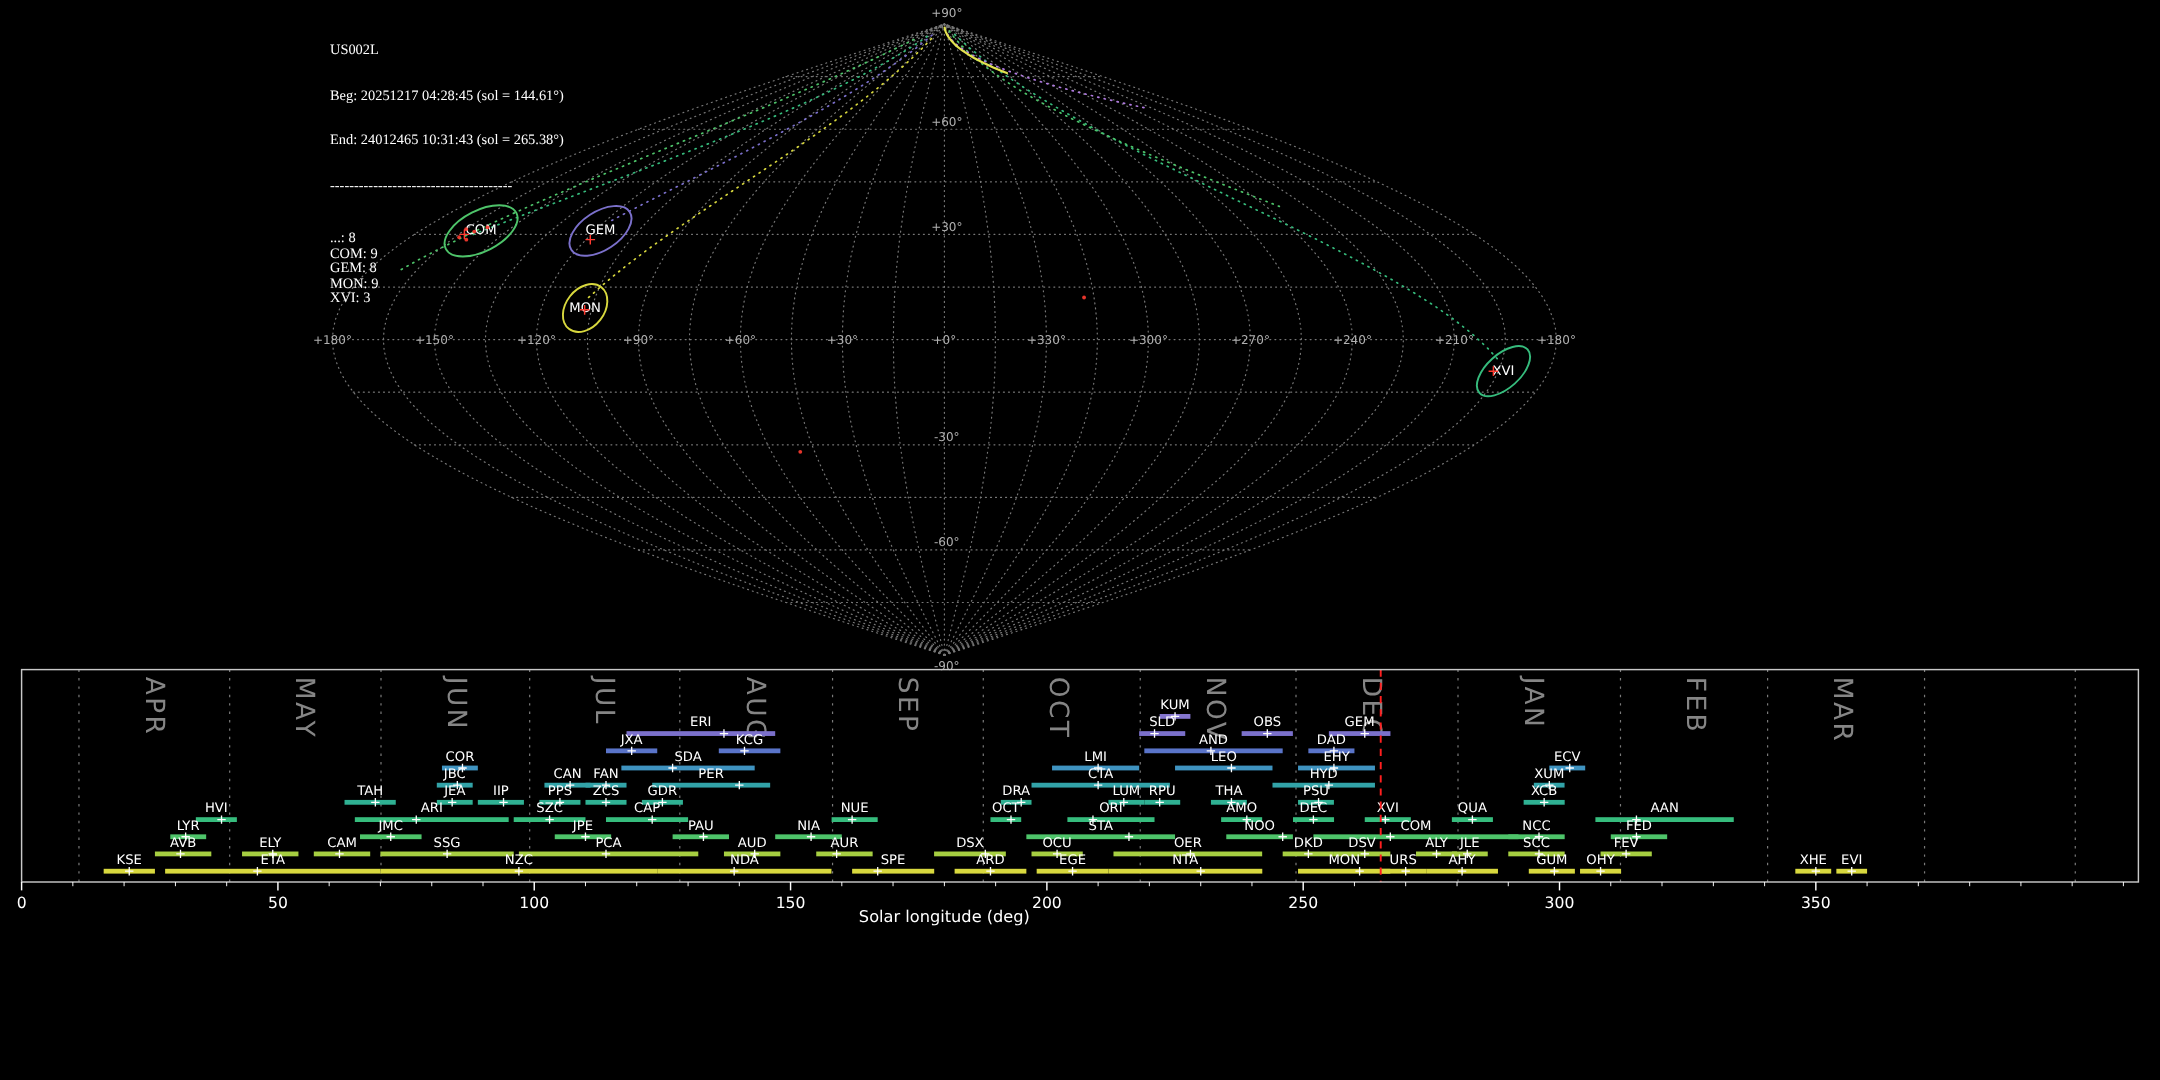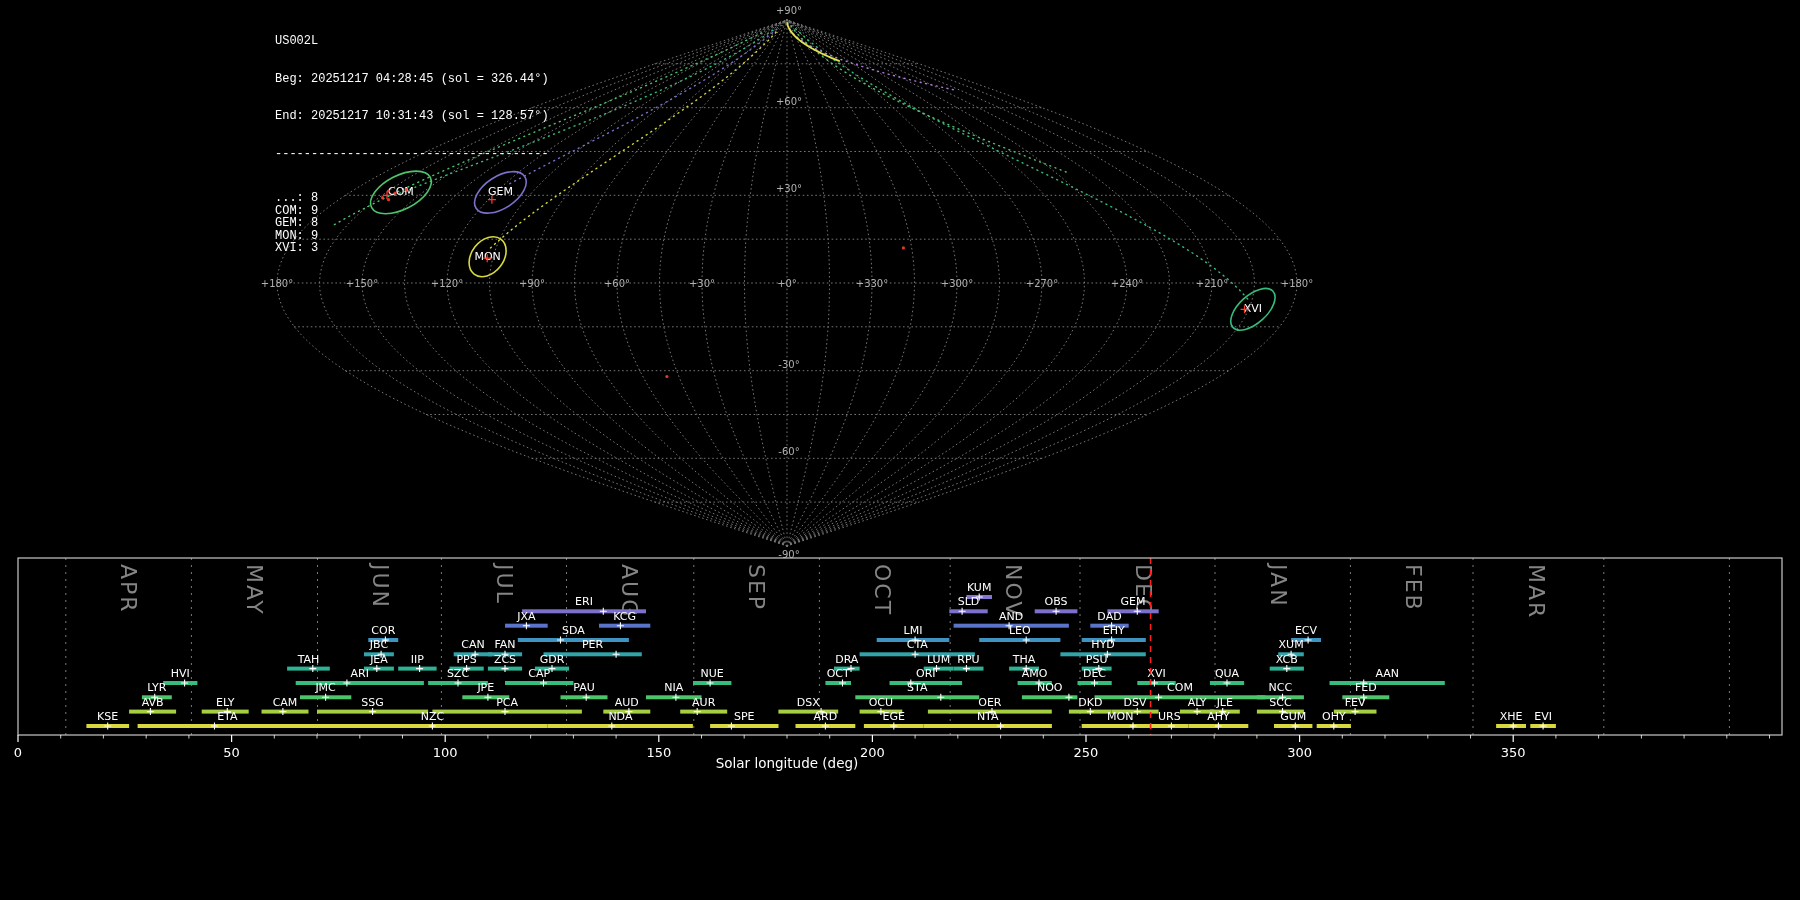--- a/index.html
+++ b/index.html
@@ -1,20 +1,20 @@
 <!DOCTYPE html>
 <html><head>
 <meta charset="utf-8">
 <style>
   html,body{margin:0;padding:0;background:#000;}
   .screen{position:relative;width:1800px;height:900px;background:#000;overflow:hidden;
           font-family:"DejaVu Sans",sans-serif;}
   #scene{position:absolute;left:0;top:0;}
   .info-block{position:absolute;left:275px;top:10px;color:#fff;
-              font-family:Liberation Mono, monospace;font-size:12px;line-height:12.5px;
+              font-family:Liberation Serif, serif;font-size:12px;line-height:12.5px;
               white-space:pre;}
   .info-block div{margin:0;}
   #counts{margin-top:7px;}
 </style>
 </head>
 <body>
 
 <div class="screen">
   <svg id="scene" width="1800" height="900">
       <g>
@@ -449,18 +449,18 @@
         <text x="658.8" y="757" font-family="&quot;DejaVu Sans&quot;,sans-serif" fill="#ffffff" font-size="13" text-anchor="middle">150</text>
         <text x="872.4" y="757" font-family="&quot;DejaVu Sans&quot;,sans-serif" fill="#ffffff" font-size="13" text-anchor="middle">200</text>
         <text x="1086.0" y="757" font-family="&quot;DejaVu Sans&quot;,sans-serif" fill="#ffffff" font-size="13" text-anchor="middle">250</text>
         <text x="1299.6" y="757" font-family="&quot;DejaVu Sans&quot;,sans-serif" fill="#ffffff" font-size="13" text-anchor="middle">300</text>
         <text x="1513.2" y="757" font-family="&quot;DejaVu Sans&quot;,sans-serif" fill="#ffffff" font-size="13" text-anchor="middle">350</text>
         <text x="787.0" y="768" font-family="&quot;DejaVu Sans&quot;,sans-serif" fill="#ffffff" font-size="13.5" text-anchor="middle">Solar longitude (deg)</text>
       </g>
     </svg>
   <div class="info-block">
     <div>US002L</div>
-    <div>Beg: 20251217 04:28:45 (sol = 326.44°)</div>
-    <div>End: 20251217 10:31:43 (sol = 128.57°)</div>
+    <div>Beg: 20251217 04:28:45 (sol = 144.61°)</div>
+    <div>End: 24012465 10:31:43 (sol = 265.38°)</div>
     <div>--------------------------------------</div>
     <div id="counts"><div>...: 8</div><div>COM: 9</div><div>GEM: 8</div><div>MON: 9</div><div>XVI: 3</div></div>
   </div>
 </div>
 
 </body></html>

